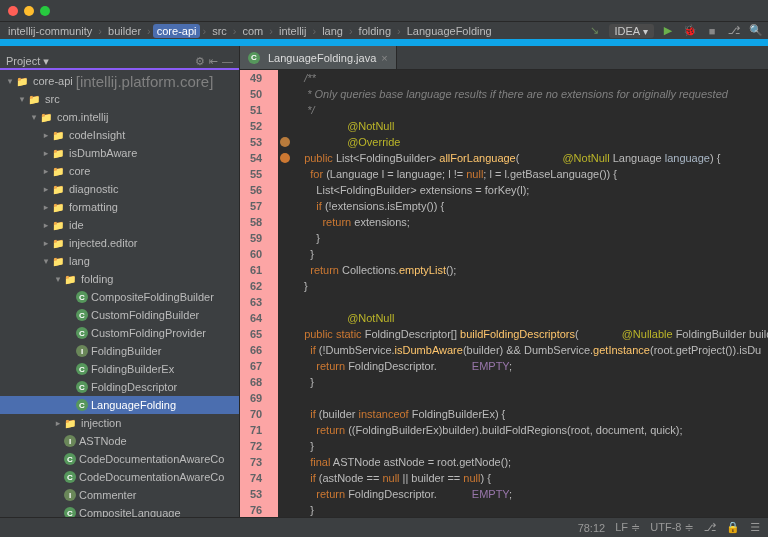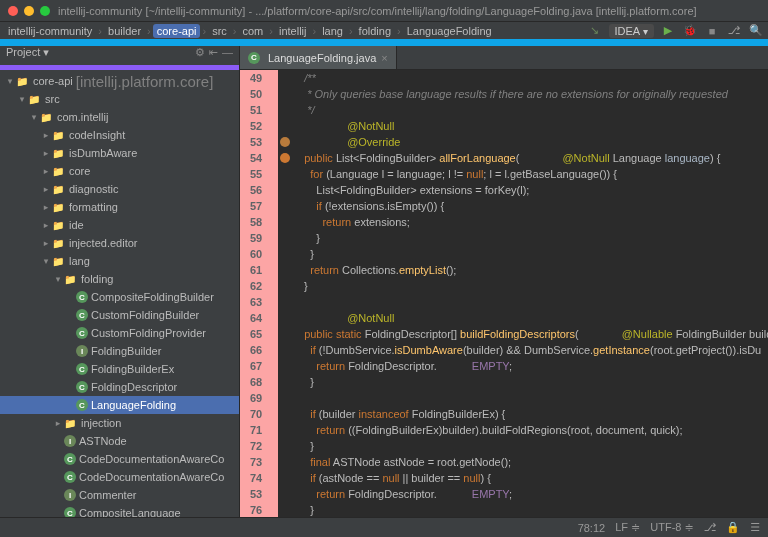--- a/index.html
+++ b/index.html
@@ -12,21 +12,21 @@
 .navbar{height:24px;background:#3c3f41;display:flex;align-items:center;padding:0 4px;border-bottom:7px solid #0ea5e9;}
 .bc{display:flex;align-items:center;gap:2px;}
 .bc-item{padding:1px 4px;color:#bbb;border-radius:3px;cursor:pointer;font-size:11px;}
 .bc-item.active{background:#4b6eaf;color:#fff;}
 .bc-sep{color:#666;}
 .nav-right{margin-left:auto;display:flex;align-items:center;gap:6px;}
 .nb-btn{width:16px;height:16px;display:flex;align-items:center;justify-content:center;cursor:pointer;color:#999;}
 .idea-box{background:#4a4a4a;padding:1px 6px;border-radius:3px;color:#ccc;font-size:10px;}
 .main{display:flex;height:calc(100% - 22px - 24px - 20px);}
 .sidebar{width:240px;background:#3c3f41;border-right:1px solid #282828;overflow:hidden;}
-.sb-head{height:24px;display:flex;align-items:flex-start;padding:0 6px;border-bottom:5px solid #8b5cf6;}
+.sb-head{height:24px;display:flex;align-items:flex-end;padding:0 6px;border-bottom:2px solid #8b5cf6;}
 .sb-head .label{color:#bbb;font-size:11px;}
 .sb-head .ctrls{margin-left:auto;display:flex;gap:4px;}
 .sb-head .ctrls span{color:#888;cursor:pointer;}
 .tree{padding:2px 0;overflow-y:auto;height:calc(100% - 24px);}
 .tree-row{display:flex;align-items:center;height:18px;padding-right:4px;cursor:pointer;white-space:nowrap;}
 .tree-row.selected{background:#4b6eaf;color:#fff;}
 .tr-arrow{width:12px;text-align:center;color:#888;font-size:9px;}
 .tr-icon{width:14px;height:14px;margin-right:3px;display:inline-flex;align-items:center;justify-content:center;font-size:10px;}
 .ic-folder{color:#87939a;}
 .ic-class{background:#56975c;color:#fff;border-radius:50%;width:12px;height:12px;font-size:8px;font-weight:bold;}
@@ -58,21 +58,20 @@
 </style>
 </head>
 <body>
 
 <div class="titlebar">
   <div class="traffic">
     <span class="tr-r"></span>
     <span class="tr-y"></span>
     <span class="tr-g"></span>
   </div>
-  <span class="title">intellij-community [~/intellij-community] - .../platform/core-api/src/com/intellij/lang/folding/LanguageFolding.java [intellij.platform.core]</span>
 </div>
 
 <div class="navbar">
   <div class="bc">
     <span class="bc-item">intellij-community</span>
       <span class="bc-sep">›</span>
     <span class="bc-item">builder</span>
       <span class="bc-sep">›</span>
     <span class="bc-item active">core-api</span>
       <span class="bc-sep">›</span>

